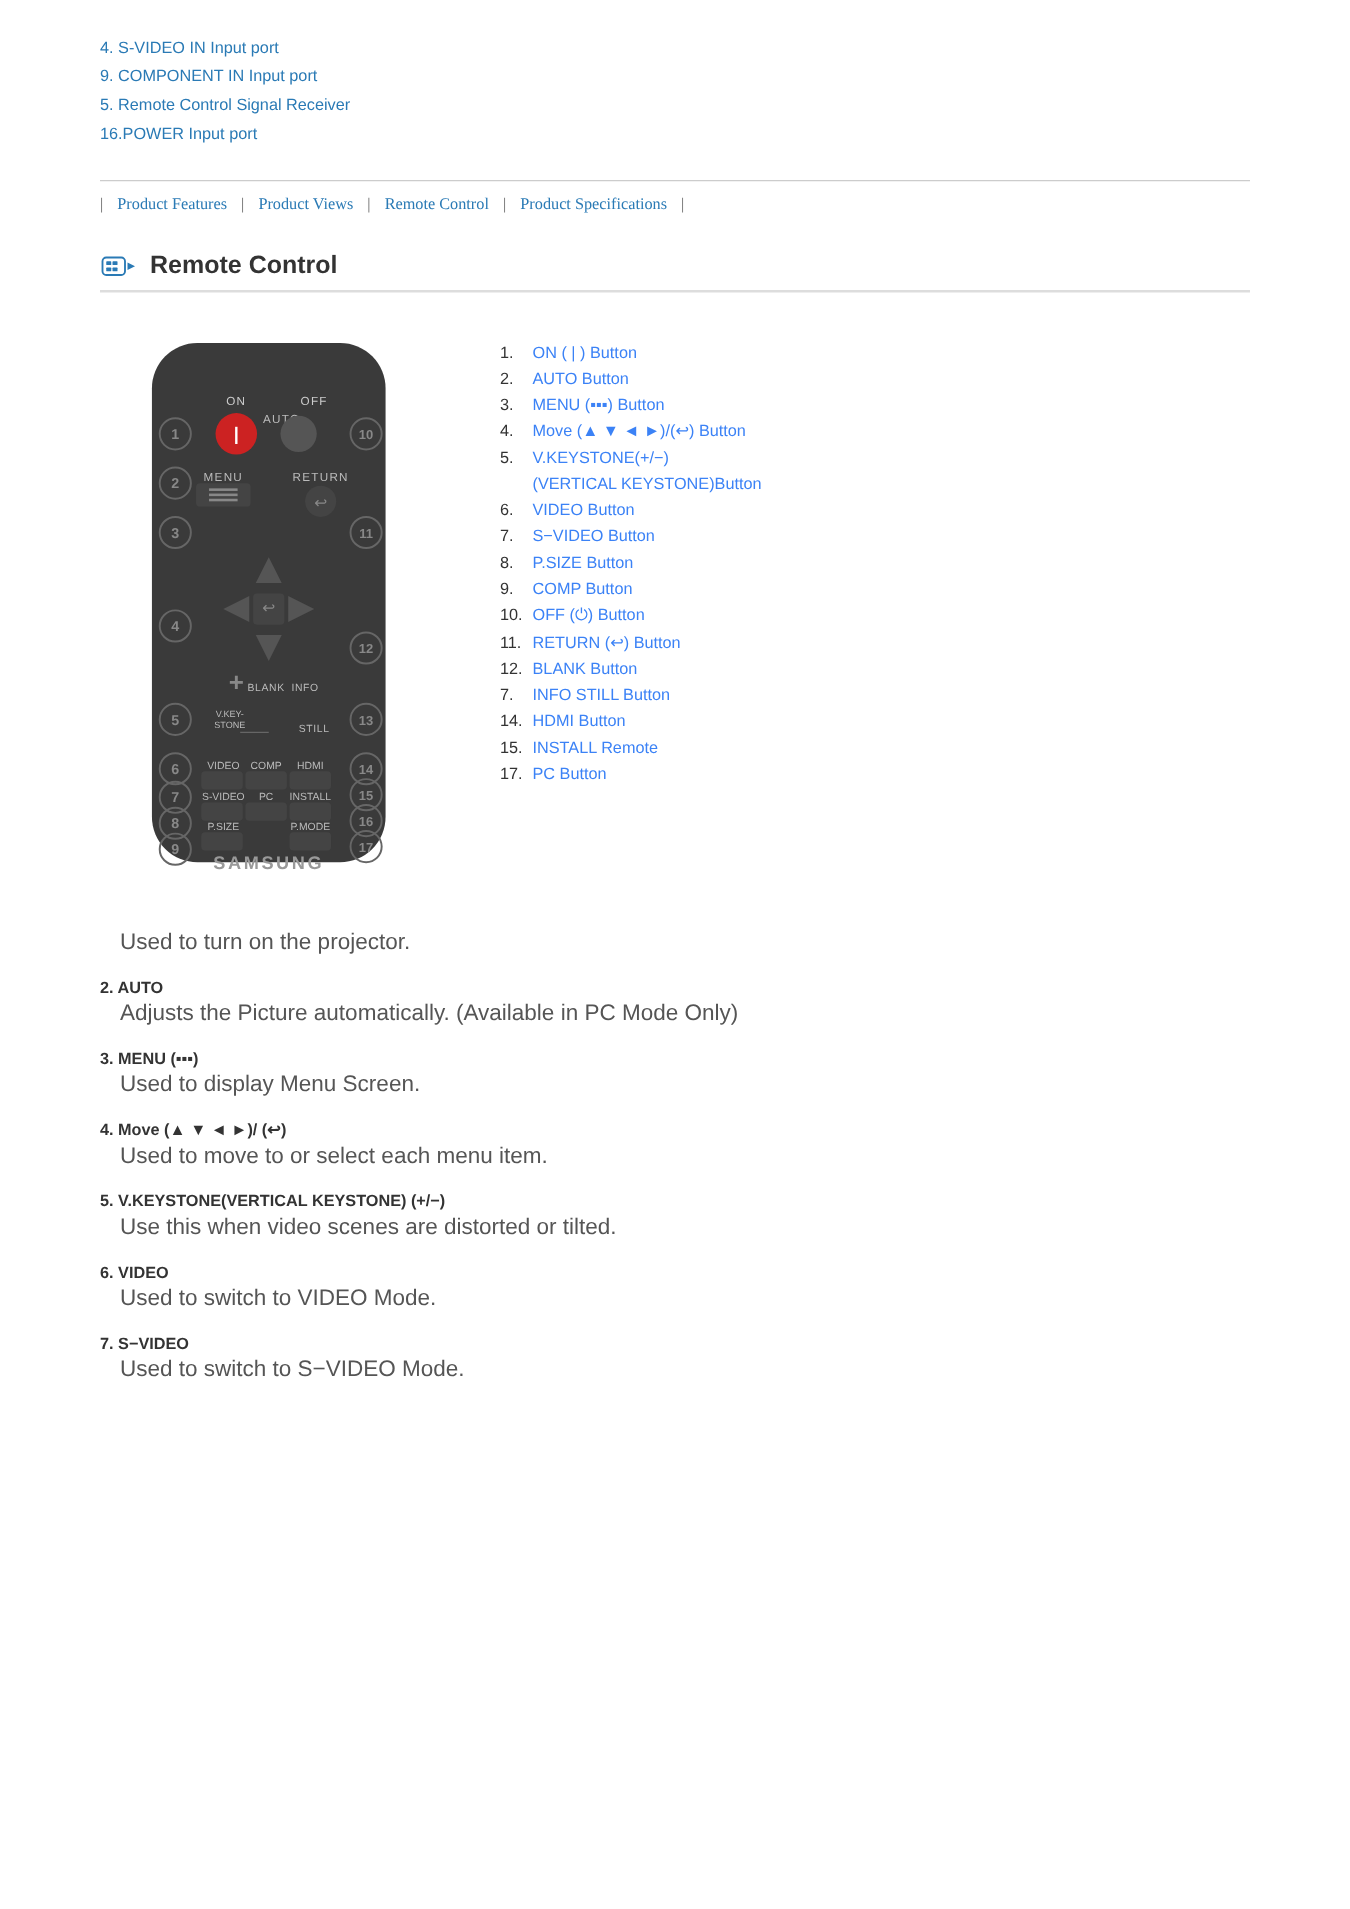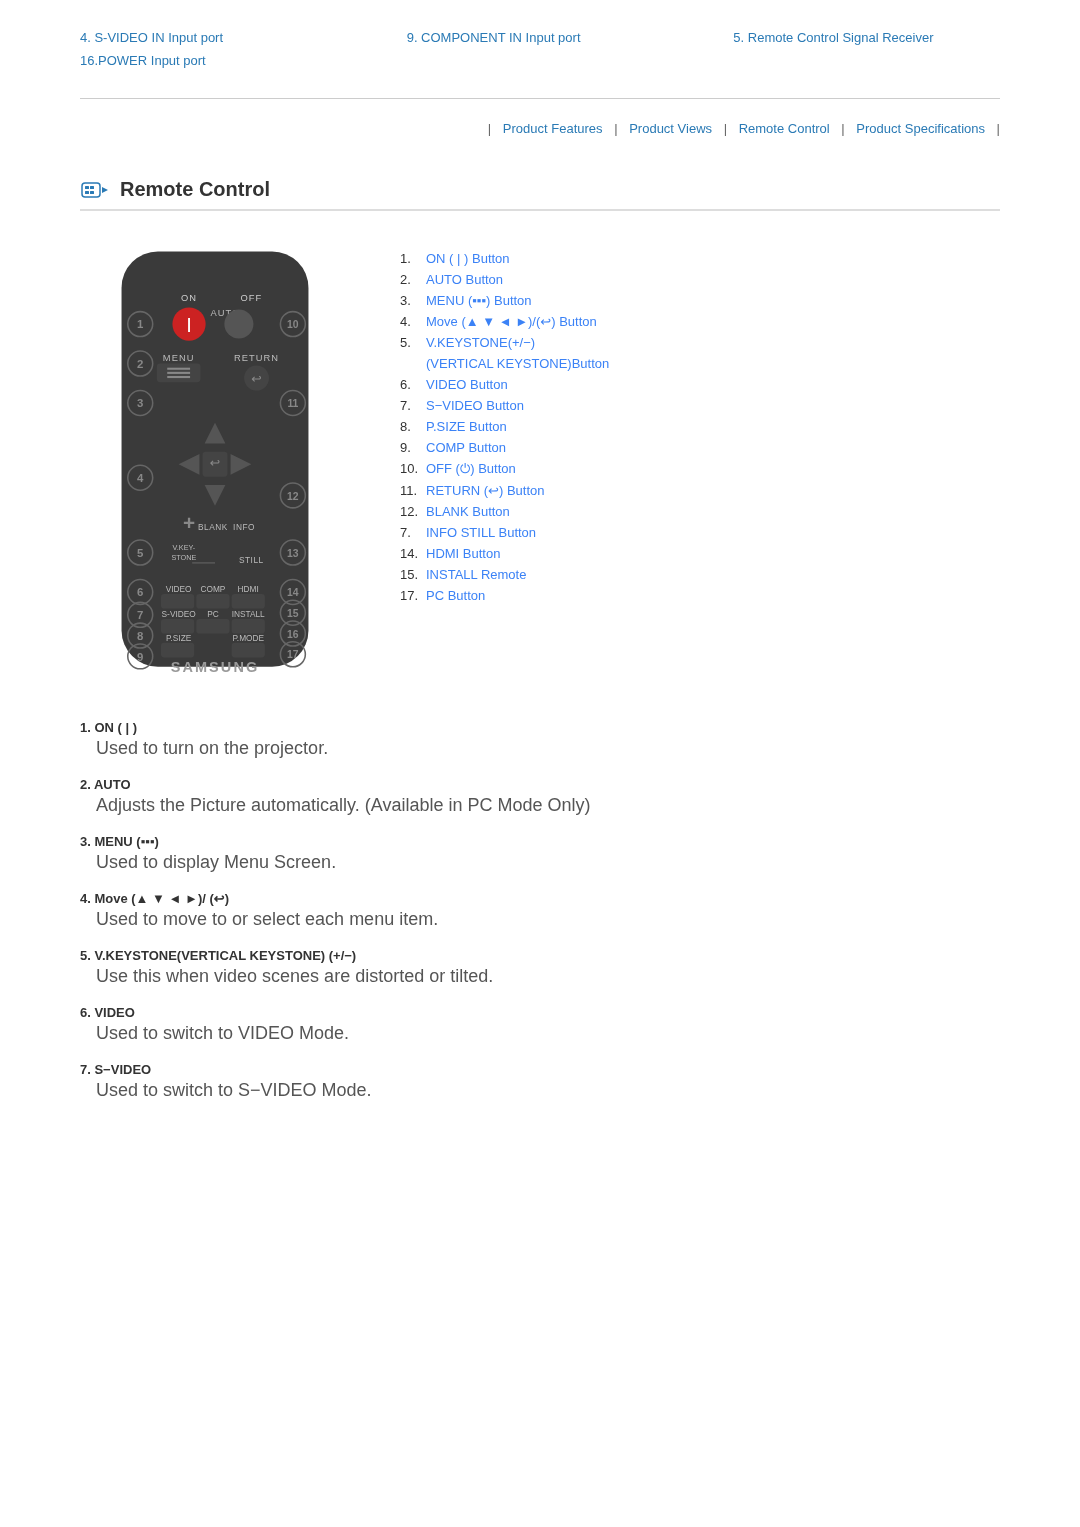--- a/index.html
+++ b/index.html
@@ -10,38 +10,39 @@
       color: #333;
       width: 1080px;
     }
 
     .top-section {
       padding: 30px 80px 20px 80px;
     }
 
     .top-links {
       display: grid;
-      grid-template-columns: 1fr 1fr 1fr;
+      grid-template-columns: 1fr;
       gap: 8px 60px;
       margin-bottom: 10px;
     }
 
     .top-links a {
       color: #2a7ab5;
       text-decoration: none;
       font-size: 13px;
     }
 
     .nav-bar {
       border-top: 1px solid #ccc;
-      padding: 22px 0;
-      text-align: right;
+      padding: 10px 0;
+      text-align: left;
       font-size: 13px;
       color: #666;
       margin: 0 80px;
+      font-family: Liberation Serif, serif;
     }
 
     .nav-bar a {
       color: #2a7ab5;
       text-decoration: none;
       margin: 0 8px;
     }
 
     .main-content {
       padding: 20px 80px;
@@ -370,21 +371,20 @@
           <span class="num">17.</span>
           <span class="label">PC Button</span>
         </li>
       </ol>
     </div>
 
   </div>
 
   <div class="descriptions">
     <div class="desc-item">
-      <div class="desc-title">1. ON ( | )</div>
       <div class="desc-body">Used to turn on the projector.</div>
     </div>
     <div class="desc-item">
       <div class="desc-title">2. AUTO</div>
       <div class="desc-body">Adjusts the Picture automatically. (Available in PC Mode Only)</div>
     </div>
     <div class="desc-item">
       <div class="desc-title">3. MENU (▪▪▪)</div>
       <div class="desc-body">Used to display Menu Screen.</div>
     </div>

